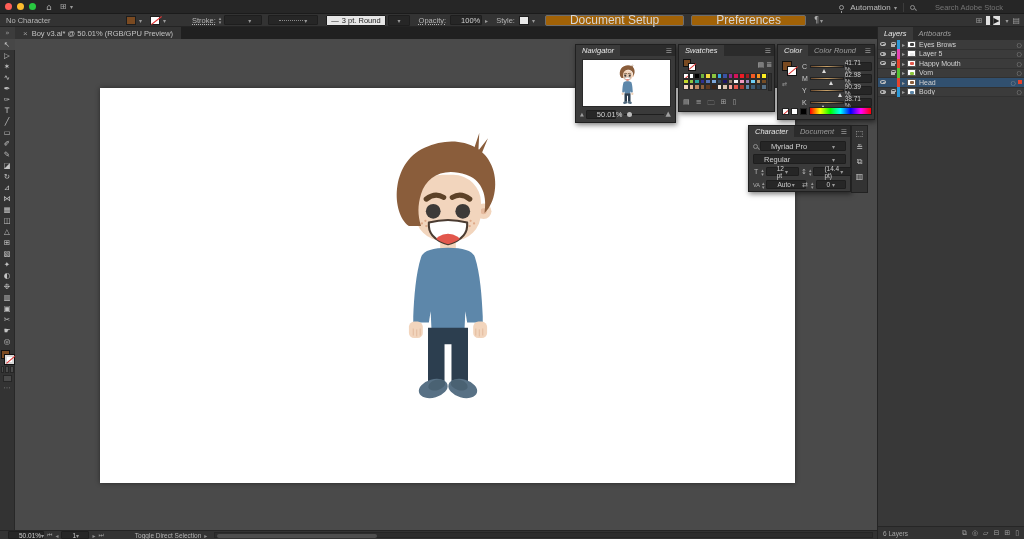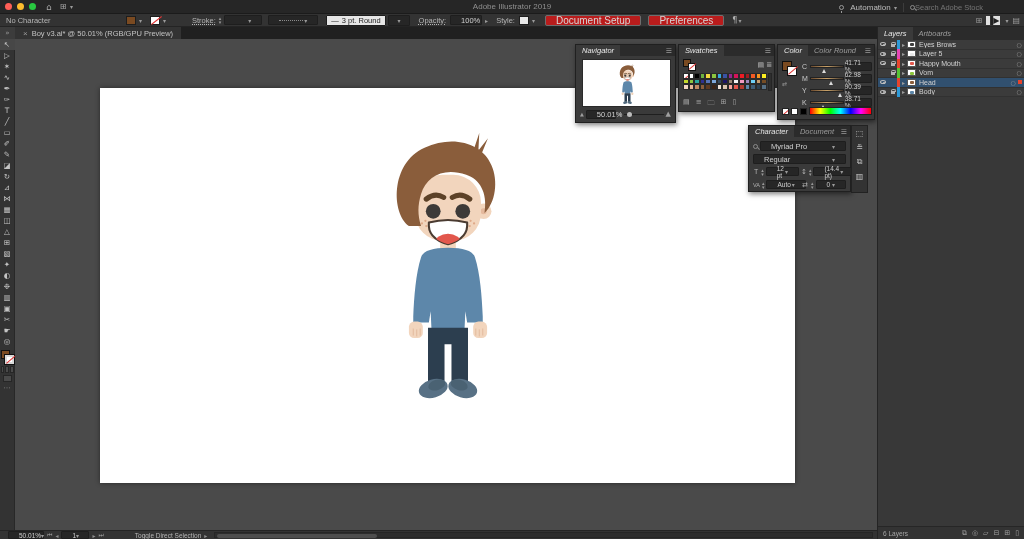--- a/index.html
+++ b/index.html
@@ -12,38 +12,38 @@
     background:#262626; border-bottom:1px solid #1b1b1b; display:flex; align-items:center; }
   .tl { width:7px; height:7px; border-radius:50%; margin-left:5px; }
   #title-home { margin-left:10px; color:#a8a8a8; font-size:9px; }
   #title-grid { margin-left:8px; color:#a8a8a8; font-size:8px; }
   #app-title { position:absolute; left:0; right:0; text-align:center; color:#8f8f8f; font-size:8px; }
   #title-right { position:absolute; right:4px; top:0; height:14px; display:flex; align-items:center; gap:6px; }
   .bulb { width:5px; height:5px; border:1px solid #9a9a9a; border-radius:50%; position:relative; }
   .bulb:after { content:''; position:absolute; left:1px; top:5px; width:1px; height:2px; background:#9a9a9a; }
   #automation { color:#bdbdbd; font-size:8px; }
   .vsep { width:1px; height:9px; background:#3c3c3c; }
-  #stock-search { display:flex; align-items:center; gap:0; width:110px; }
+  #stock-search { display:flex; align-items:center; gap:20px; width:110px; }
   .mag { width:5px; height:5px; border:1px solid #8a8a8a; border-radius:50%; position:relative; flex:0 0 auto; }
   .mag:after { content:''; position:absolute; width:3px; height:1px; background:#8a8a8a; transform:rotate(45deg); right:-3px; bottom:-1px; }
   #stock-search input { background:transparent; border:none; outline:none; color:#8a8a8a; font-size:7.5px; width:95px; font-family:"Liberation Sans",sans-serif; }
 
   
   #controlbar { position:absolute; left:0; top:14px; width:1024px; height:13px;
     background:#333333; border-bottom:1px solid #242424; display:flex; align-items:center; }
   #controlbar .grp { display:flex; align-items:center; }
   .clabel { color:#b5b5b5; font-size:7.5px; white-space:nowrap; }
   .ulabel { text-decoration:underline dotted; text-underline-offset:1px; }
   .chip { width:10px; height:9px; border:1px solid #1d1d1d; }
   .chev { color:#9a9a9a; font-size:6px; margin-left:1px; }
   .field { background:#262626; border:1px solid #1e1e1e; height:10px; display:flex;
     align-items:center; padding:0 10px; color:#cfcfcf; font-size:7.5px; border-radius:1px; }
   .stepper { color:#9a9a9a; font-size:5px; line-height:4px; display:flex; flex-direction:column; margin:0 1px; }
-  .cbtn { background:#b91c1c; border:1px solid #6e6e6e; border-radius:2px; height:11px;
-    display:flex; align-items:center; padding:0 10px; color:#d6d6d6; font-size:10px; white-space:nowrap; }
+  .cbtn { background:#a16207; border:1px solid #6e6e6e; border-radius:2px; height:11px;
+    display:flex; align-items:center; padding:0 24px; color:#d6d6d6; font-size:12px; white-space:nowrap; }
   .nonechip { position:relative; background:#fff; }
   .nonechip:after { content:''; position:absolute; left:-1px; top:3px; width:13px; height:1px;
     background:#e03535; transform:rotate(-38deg); }
   #brush-btn { background:#e6e6e6; color:#222; border:1px solid #1d1d1d; height:11px;
     display:flex; align-items:center; padding:0 4px; font-size:7.5px; white-space:nowrap; border-radius:1px; }
   #cb-right { position:absolute; right:4px; display:flex; align-items:center; gap:4px; color:#9f9f9f; }
   .wsicon { font-size:8px; }
 
   
   #tabbar { position:absolute; left:0; top:27px; width:1024px; height:12px; background:#202020; display:flex; }
@@ -230,21 +230,20 @@
     </symbol>
   </defs>
 </svg>
 
 <div id="titlebar">
   <span class="tl" style="background:#ff5f57"></span>
   <span class="tl" style="background:#febc2e"></span>
   <span class="tl" style="background:#28c840"></span>
   <span id="title-home" class="icon">⌂</span>
   <span id="title-grid" class="icon">⊞ <span class="chev">▾</span></span>
-  <span id="app-title">Adobe Illustrator 2019</span>
   <div id="title-right">
     <span class="bulb"></span>
     <span id="automation"><span>Automation</span> <span class="chev icon">▾</span></span>
     <span class="vsep"></span>
     <span id="stock-search">
       <span class="mag"></span>
       <input placeholder="Search Adobe Stock" style="">
     </span>
   </div>
 </div>

